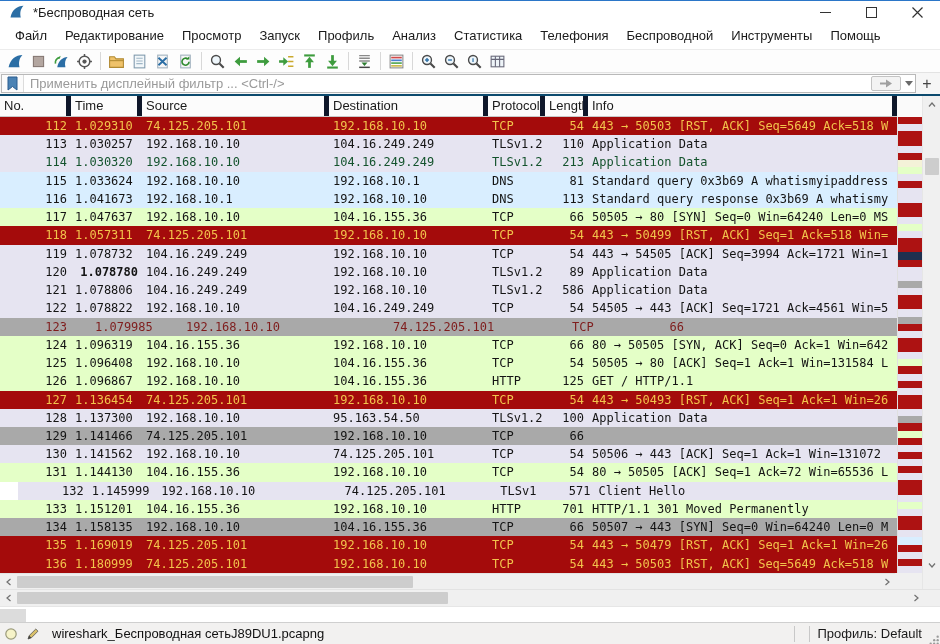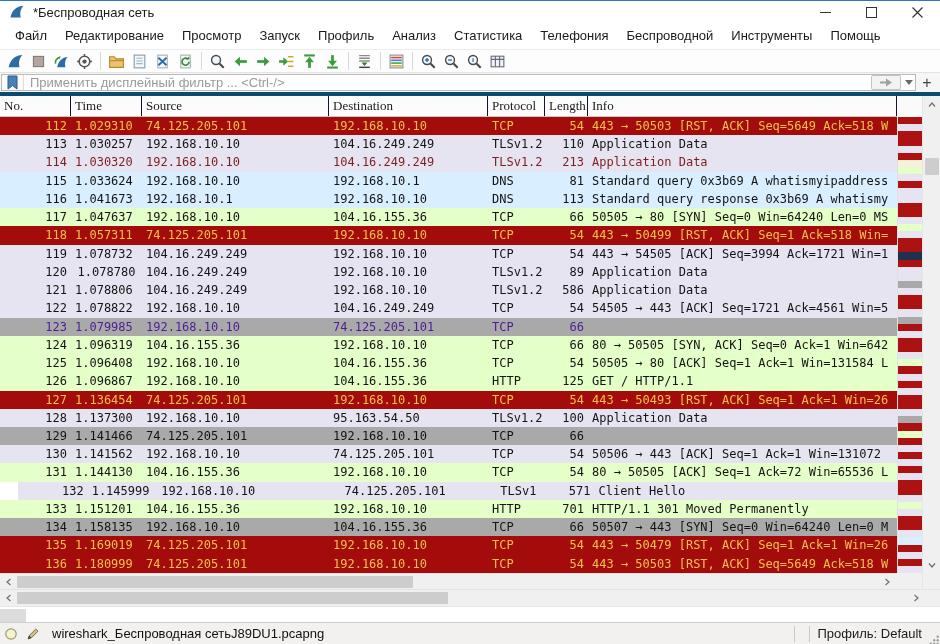--- a/index.html
+++ b/index.html
@@ -19,37 +19,37 @@
   .menubar { height: 26px; display: flex; align-items: center; padding-left: 6px; background: #fff; }
   .menu-item { padding: 0 9px; line-height: 26px; font-size: 13px; cursor: default; }
 
   
   .toolbar { height: 24px; display: flex; align-items: center; padding-left: 4px; background: #fdfdfd; border-top: 1px solid #ececec; border-bottom: 1px solid #e3e3e3; }
   .tool-btn { width: 23px; height: 22px; display: flex; align-items: center; justify-content: center; }
   .tool-btn svg { width: 17px; height: 17px; }
   .tool-sep { width: 1px; height: 18px; background: #d8d8d8; margin: 0 4px; }
 
   
-  .filterbar { height: 23px; display: flex; align-items: stretch; padding: 1px 2px 1px 1px; background: #f6f6f6; border-bottom: 4px solid #0c4a6e; }
+  .filterbar { height: 23px; display: flex; align-items: stretch; padding: 1px 2px 1px 1px; background: #f6f6f6; border-bottom: 2px solid #0c4a6e; }
   .filter-box { flex: 1; display: flex; align-items: center; background: #fff; border: 1px solid #b9b9b9; }
   .bookmark-btn { width: 22px; height: 100%; display: flex; align-items: center; justify-content: center; border-right: 1px solid #dcdcdc; background: #fbfbfb; }
   .bookmark-btn svg { width: 13px; height: 15px; }
   .filter-input { flex: 1; border: none; outline: none; font-family: "Liberation Sans", sans-serif; font-size: 13px; color: #2a2a2a; padding: 0 6px; height: 100%; background: transparent; }
   .filter-input::placeholder { color: #9a9a9a; }
   .apply-btn { width: 30px; height: 15px; margin: 2px 1px 2px 2px; border: 1px solid #c3c3c3; border-radius: 2px; background: #f3f3f3; display: flex; align-items: center; justify-content: center; align-self: center; }
   .apply-btn svg { width: 14px; height: 11px; }
   .caret-btn { width: 13px; display:flex; align-items:center; justify-content:center; align-self: stretch; }
   .caret-btn svg { width: 8px; height: 5px; }
   .plus-btn { width: 22px; display: flex; align-items: center; justify-content: center; font-size: 16px; color: #444; }
 
   
   .packet-area { display: flex; background: #f0f0f0; }
   .list-col { width: 897px; display: flex; flex-direction: column; }
   .hdr-row { height: 21px; display: flex; background: #fcfcfc; border-bottom: 1px solid #c9c9c9; }
-  .hdr-cell { border-right: 1px solid #0f172a; padding: 0 4px; line-height: 20px; font-size: 13px; white-space: nowrap; overflow: hidden; font-family: Liberation Serif, serif; }
+  .hdr-cell { border-right: 5px solid #0f172a; padding: 0 4px; line-height: 20px; font-size: 13px; white-space: nowrap; overflow: hidden; }
   .rows { height: 456px; overflow: hidden; background: #fff; font-family: "DejaVu Sans Mono", monospace; font-size: 12px; }
   .pkt-row { display: flex; height: 18.24px; line-height: 18.3px; white-space: nowrap; }
   .pkt-cell { padding: 0 4px; overflow: hidden; white-space: pre; }
 
   
   .hscroll { height: 16px; background: #f0f0f0; position: relative; border-top: 1px solid #e3e3e3; }
   .hs-btn { position: absolute; top: 0; width: 17px; height: 16px; display: flex; align-items: center; justify-content: center; }
   .hs-thumb { position: absolute; top: 2px; height: 12px; background: #cdcdcd; border-radius: 1px; }
   .vscroll { width: 18px; background: #f0f0f0; position: relative; border-left: 1px solid #e6e6e6; }
   .vs-btn { position: absolute; left: 0; width: 18px; height: 17px; display: flex; align-items: center; justify-content: center; }
@@ -304,21 +304,21 @@
           </div>
           <div class="pkt-row" style="background: rgb(230, 228, 241); color: rgb(20, 20, 20);">
             <span class="pkt-cell" style="width: 71px; text-align: right;">113</span>
             <span class="pkt-cell" style="width: 71px; text-align: left;">1.030257</span>
             <span class="pkt-cell" style="width: 187px; text-align: left;">192.168.10.10</span>
             <span class="pkt-cell" style="width: 159px; text-align: left;">104.16.249.249</span>
             <span class="pkt-cell" style="width: 57px; text-align: left;">TLSv1.2</span>
             <span class="pkt-cell" style="width: 43px; text-align: right;">110</span>
             <span class="pkt-cell" style="width: 309px; text-align: left;">Application Data</span>
           </div>
-          <div class="pkt-row" style="background: rgb(230, 228, 241); color: #7f1d1d;">
+          <div class="pkt-row" style="background: rgb(230, 228, 241); color: #14532d;">
             <span class="pkt-cell" style="width: 71px; text-align: right;">114</span>
             <span class="pkt-cell" style="width: 71px; text-align: left;">1.030320</span>
             <span class="pkt-cell" style="width: 187px; text-align: left;">192.168.10.10</span>
             <span class="pkt-cell" style="width: 159px; text-align: left;">104.16.249.249</span>
             <span class="pkt-cell" style="width: 57px; text-align: left;">TLSv1.2</span>
             <span class="pkt-cell" style="width: 43px; text-align: right;">213</span>
             <span class="pkt-cell" style="width: 309px; text-align: left;">Application Data</span>
           </div>
           <div class="pkt-row" style="background: rgb(217, 238, 255); color: rgb(20, 20, 20);">
             <span class="pkt-cell" style="width: 71px; text-align: right;">115</span>
@@ -360,21 +360,21 @@
             <span class="pkt-cell" style="width: 71px; text-align: right;">119</span>
             <span class="pkt-cell" style="width: 71px; text-align: left;">1.078732</span>
             <span class="pkt-cell" style="width: 187px; text-align: left;">104.16.249.249</span>
             <span class="pkt-cell" style="width: 159px; text-align: left;">192.168.10.10</span>
             <span class="pkt-cell" style="width: 57px; text-align: left;">TCP</span>
             <span class="pkt-cell" style="width: 43px; text-align: right;">54</span>
             <span class="pkt-cell" style="width: 309px; text-align: left;">443 → 54505 [ACK] Seq=3994 Ack=1721 Win=1</span>
           </div>
           <div class="pkt-row" style="background: rgb(230, 228, 241); color: rgb(20, 20, 20);">
             <span class="pkt-cell" style="width: 71px; text-align: right;">120</span>
-            <span class="pkt-cell" style="width: 71px; text-align: center;">1.078780</span>
+            <span class="pkt-cell" style="width: 71px; text-align: right; font-weight: bold;">1.078780</span>
             <span class="pkt-cell" style="width: 187px; text-align: left;">104.16.249.249</span>
             <span class="pkt-cell" style="width: 159px; text-align: left;">192.168.10.10</span>
             <span class="pkt-cell" style="width: 57px; text-align: left;">TLSv1.2</span>
             <span class="pkt-cell" style="width: 43px; text-align: right;">89</span>
             <span class="pkt-cell" style="width: 309px; text-align: left;">Application Data</span>
           </div>
           <div class="pkt-row" style="background: rgb(230, 228, 241); color: rgb(20, 20, 20);">
             <span class="pkt-cell" style="width: 71px; text-align: right;">121</span>
             <span class="pkt-cell" style="width: 71px; text-align: left;">1.078806</span>
             <span class="pkt-cell" style="width: 187px; text-align: left;">104.16.249.249</span>
@@ -385,21 +385,21 @@
           </div>
           <div class="pkt-row" style="background: rgb(230, 228, 241); color: rgb(20, 20, 20);">
             <span class="pkt-cell" style="width: 71px; text-align: right;">122</span>
             <span class="pkt-cell" style="width: 71px; text-align: left;">1.078822</span>
             <span class="pkt-cell" style="width: 187px; text-align: left;">192.168.10.10</span>
             <span class="pkt-cell" style="width: 159px; text-align: left;">104.16.249.249</span>
             <span class="pkt-cell" style="width: 57px; text-align: left;">TCP</span>
             <span class="pkt-cell" style="width: 43px; text-align: right;">54</span>
             <span class="pkt-cell" style="width: 309px; text-align: left;">54505 → 443 [ACK] Seq=1721 Ack=4561 Win=5</span>
           </div>
-          <div class="pkt-row" style="background: rgb(169, 169, 169); color: #4c1d95;">
+          <div class="pkt-row" style="background: rgb(169, 169, 169); color: #7f1d1d; gap: 20px;">
             <span class="pkt-cell" style="width: 71px; text-align: right;">123</span>
             <span class="pkt-cell" style="width: 71px; text-align: left;">1.079985</span>
             <span class="pkt-cell" style="width: 187px; text-align: left;">192.168.10.10</span>
             <span class="pkt-cell" style="width: 159px; text-align: left;">74.125.205.101</span>
             <span class="pkt-cell" style="width: 57px; text-align: left;">TCP</span>
             <span class="pkt-cell" style="width: 43px; text-align: right;">66</span>
           </div>
           <div class="pkt-row" style="background: rgb(228, 255, 199); color: rgb(20, 20, 20);">
             <span class="pkt-cell" style="width: 71px; text-align: right;">124</span>
             <span class="pkt-cell" style="width: 71px; text-align: left;">1.096319</span>

